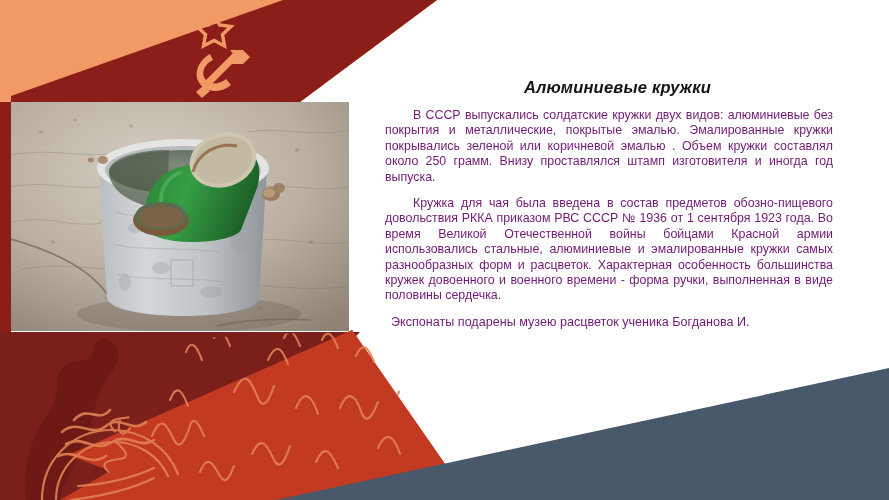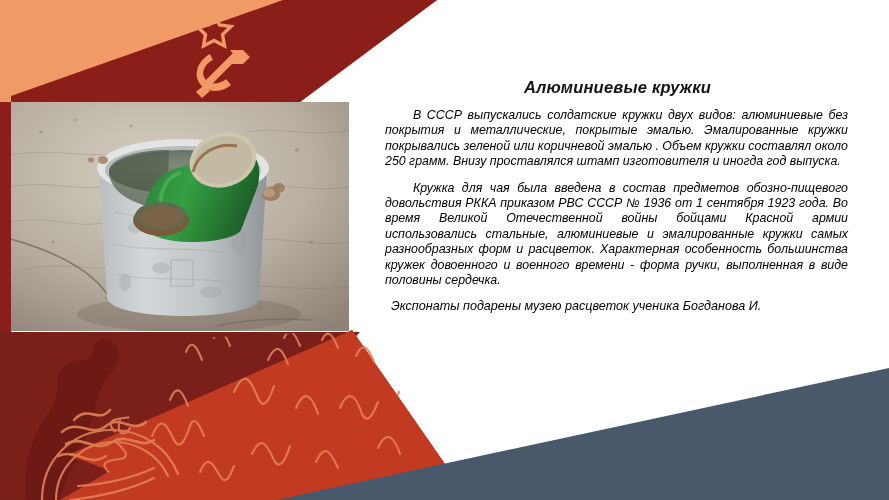--- a/index.html
+++ b/index.html
@@ -56,29 +56,28 @@
     white-space: nowrap;
   }
 
   #body-text {
     position: absolute;
     left: 385px;
     top: 108px;
     width: 464px;
   }
   .para {
-    margin: 0 1px 11px 0;
+    margin: 0 16px 11px 0;
     font-size: 12.4px;
     line-height: 15.4px;
-    color: #000000;
+    color: #701a75;
     text-align: justify;
     text-indent: 28px;
     -webkit-hyphens: none;
     hyphens: none;
-    font-style: italic;
   }
   .para.closing {
     text-indent: 6px;
     text-align: left;
     font-size: 12.6px;
     margin-top: 2px;
     margin-bottom: 0;
   }
 </style>
 </head>

